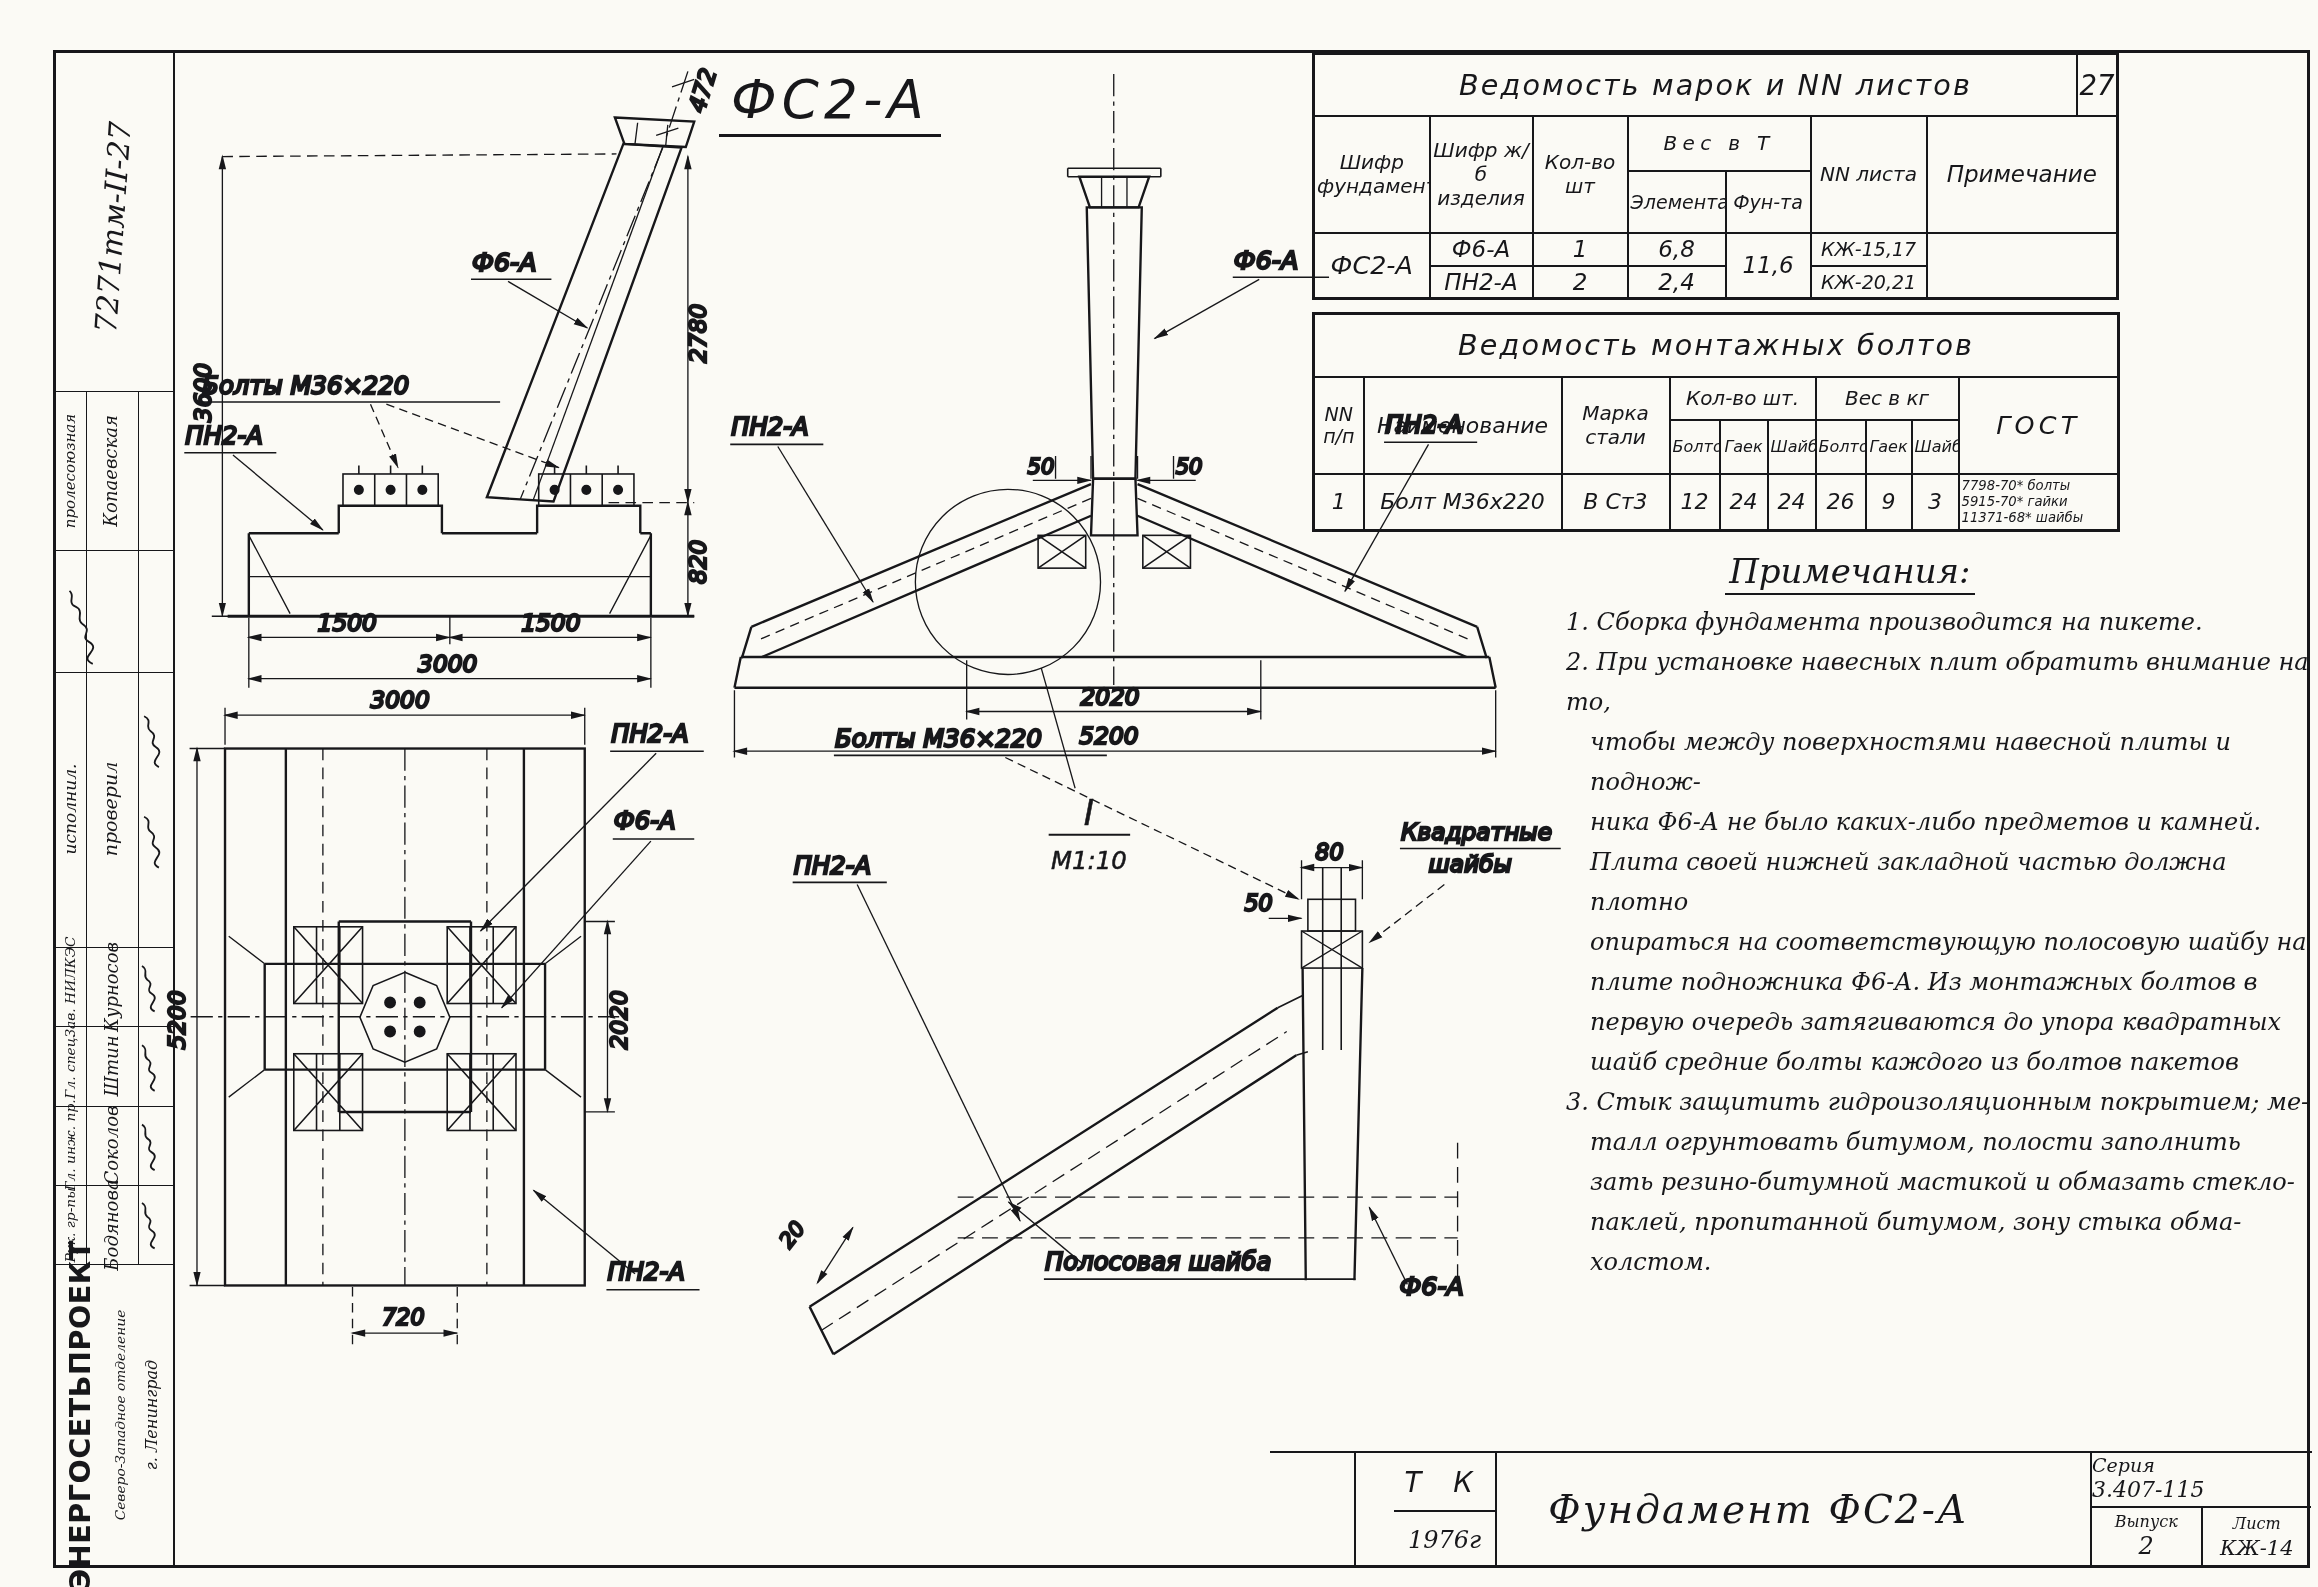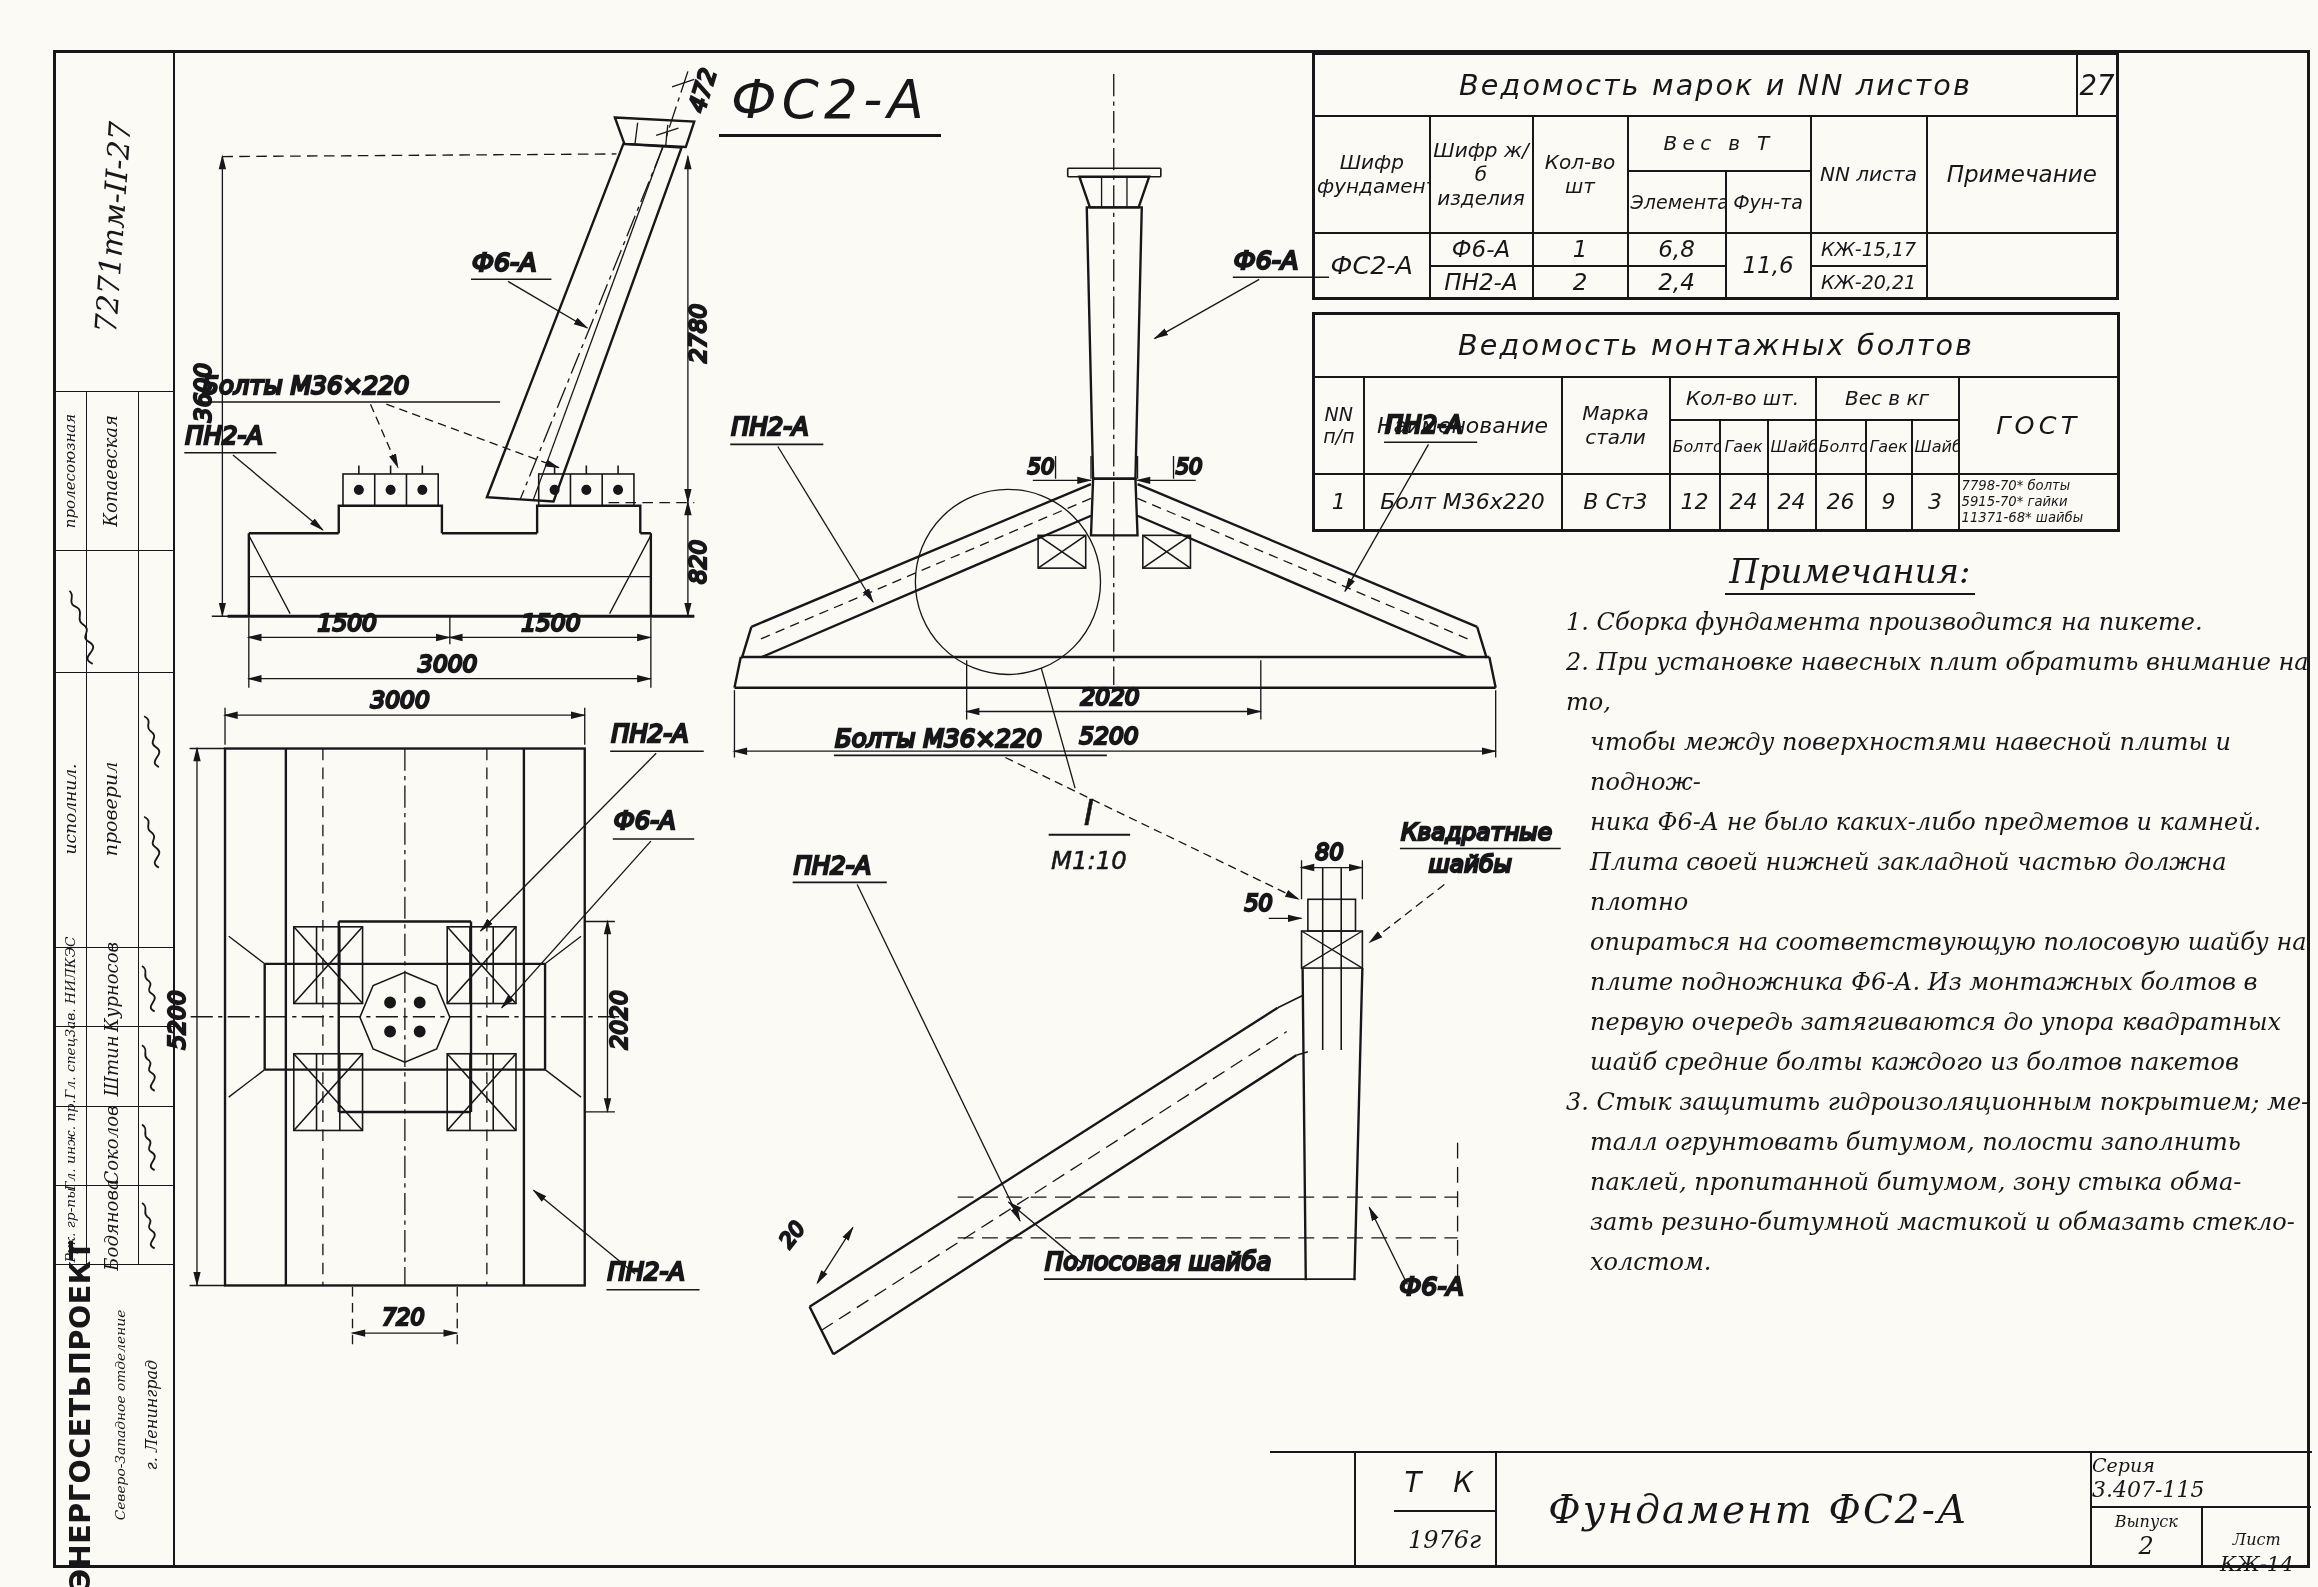--- a/index.html
+++ b/index.html
@@ -406,22 +406,22 @@
     <div>2. При установке навесных плит обратить внимание на то,</div>
     <div class="ind">чтобы между поверхностями навесной плиты и поднож-</div>
     <div class="ind">ника Ф6-А не было каких-либо предметов и камней.</div>
     <div class="ind">Плита своей нижней закладной частью должна плотно</div>
     <div class="ind">опираться на соответствующую полосовую шайбу на</div>
     <div class="ind">плите подножника Ф6-А. Из монтажных болтов в</div>
     <div class="ind">первую очередь затягиваются до упора квадратных</div>
     <div class="ind">шайб средние болты каждого из болтов пакетов</div>
     <div>3. Стык защитить гидроизоляционным покрытием; ме-</div>
     <div class="ind">талл огрунтовать битумом, полости заполнить</div>
+    <div class="ind">зать резино-битумной мастикой и обмазать стекло-</div>
     <div class="ind">паклей, пропитанной битумом, зону стыка обма-</div>
-    <div class="ind">зать резино-битумной мастикой и обмазать стекло-</div>
     <div class="ind">холстом.</div>
   </div>
 
   <div class="hline" style="left:1270px;top:1451px;width:1042px;border-top:2.6px solid #17171a;"></div>
 
   <div class="abs" style="left:1354px;top:1451px;width:143px;height:117px;border:2.6px solid #17171a;padding-left:38px;">
     <div class="tb" style="height:57px;border-bottom:2.1px solid #17171a;font-size:27.5px;letter-spacing:11.6px;">
       <span>Т К</span>
     </div>
     <div class="tb hand" style="height:56px;font-size:24px;">
@@ -437,20 +437,20 @@
     <div style="height:55px;border-bottom:2.1px solid #17171a;font-style:italic;font-family:'DejaVu Serif',serif;">
       <div style="font-size:19px;line-height:23px;padding-top:3.2px;">Серия</div>
       <div style="font-size:22px;line-height:25.4px;">3.407-115</div>
     </div>
     <div style="display:flex;height:60px;">
       <div style="width:50%;border-right:2.1px solid #17171a;text-align:center;font-style:italic;font-family:'DejaVu Serif',serif;">
         <div style="font-size:16px;line-height:23px;padding-top:2.1px;">Выпуск</div>
         <div style="font-size:24px;line-height:27.5px;">2</div>
       </div>
       <div style="width:50%;text-align:center;font-style:italic;font-family:'DejaVu Serif',serif;">
-        <div style="font-size:16px;line-height:23px;padding-top:20px;">Лист</div>
+        <div style="font-size:16px;line-height:23px;padding-top:4px;">Лист</div>
         <div style="font-size:21px;line-height:26.5px;">КЖ-14</div>
       </div>
     </div>
   </div>
 
 </div>
 
 
 </body></html>

